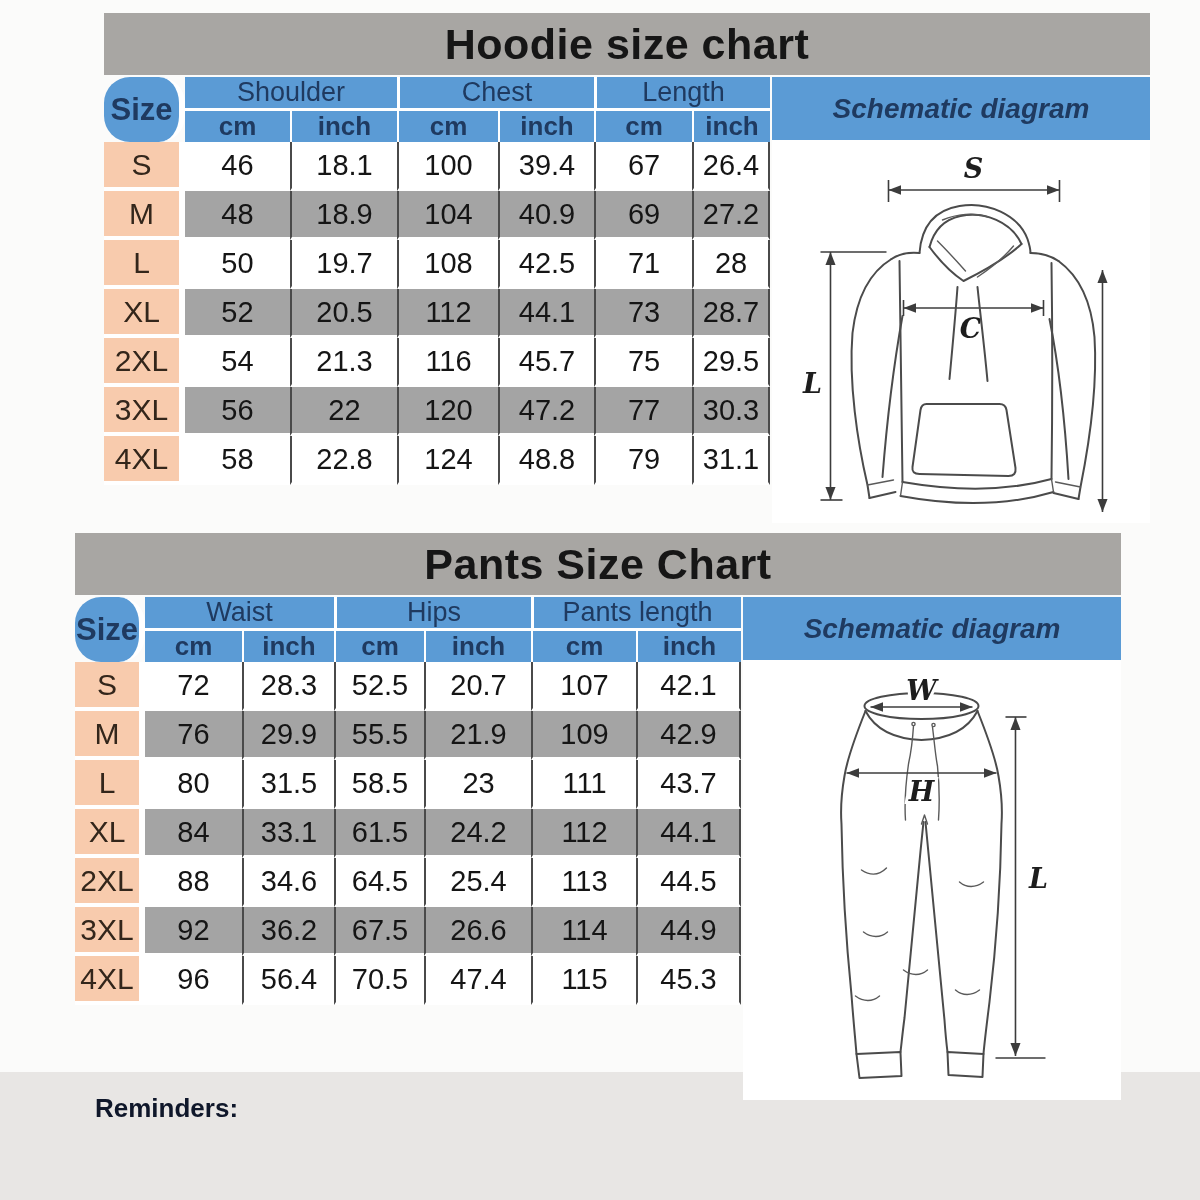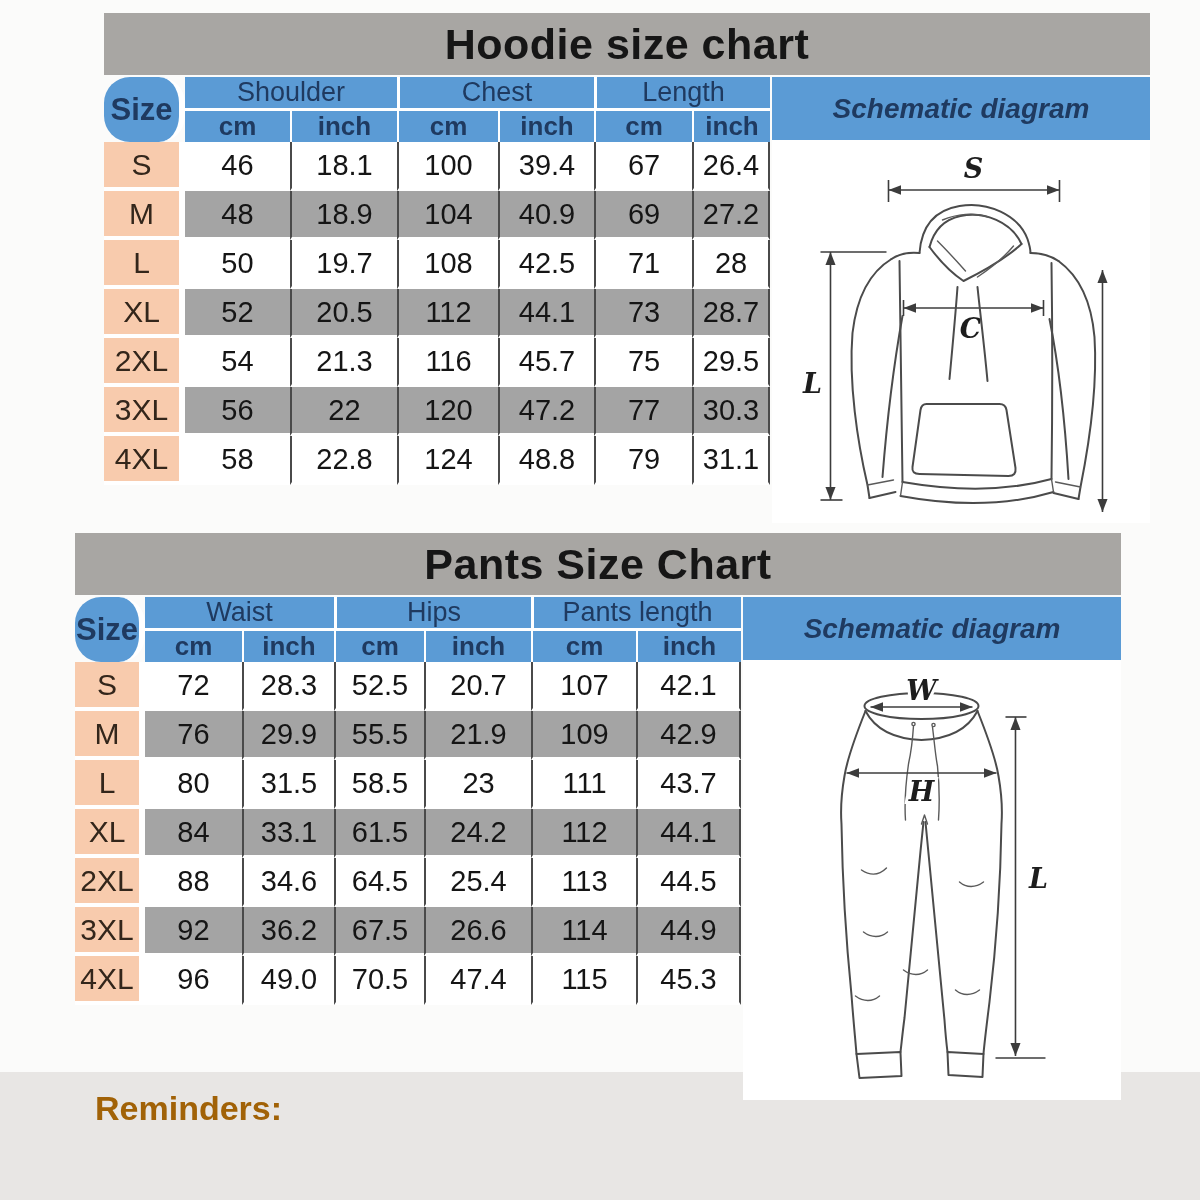--- a/index.html
+++ b/index.html
@@ -59,21 +59,21 @@
   .art      { fill:none; stroke:#4b4b4b; stroke-width:2;   stroke-linecap:round; stroke-linejoin:round; }
   .art-thin { fill:none; stroke:#5a5a5a; stroke-width:1.4; stroke-linecap:round; stroke-linejoin:round; }
   .dim      { fill:none; stroke:#3c3c3c; stroke-width:1.6; }
   .dim-label {
     font-family:"DejaVu Serif", serif; font-weight:bold; font-size:27px; fill:#1d1d1d;
   }
   .halo { stroke:#ffffff; stroke-width:6px; paint-order:stroke; }
 
   .reminders {
     position:absolute; left:95px; top:1090px; width:1060px; z-index:2;
-    color:#a16207; font-size:34px; font-weight:bold; line-height:37px;
+    color:#0f172a; font-size:26px; font-weight:bold; line-height:37px;
   }
 </style>
 </head>
 <body>
 
 <div class="gray-footer"></div>
 
 <div class="section" id="hoodie-section">
   <div class="title-bar">Hoodie size chart</div>
   <div class="chart-body">
@@ -308,21 +308,21 @@
             <td class="v first">92</td>
             <td class="v">36.2</td>
             <td class="v">67.5</td>
             <td class="v">26.6</td>
             <td class="v">114</td>
             <td class="v last">44.9</td>
           </tr>
         <tr>
             <td class="sz">4XL</td>
             <td class="v first">96</td>
-            <td class="v">49.0</td>
+            <td class="v">56.4</td>
             <td class="v">70.5</td>
             <td class="v">47.4</td>
             <td class="v">115</td>
             <td class="v last">45.3</td>
           </tr>
       </tbody>
     </table>
 
     <div class="schem">
       <div class="schem-head">Schematic diagram</div>

